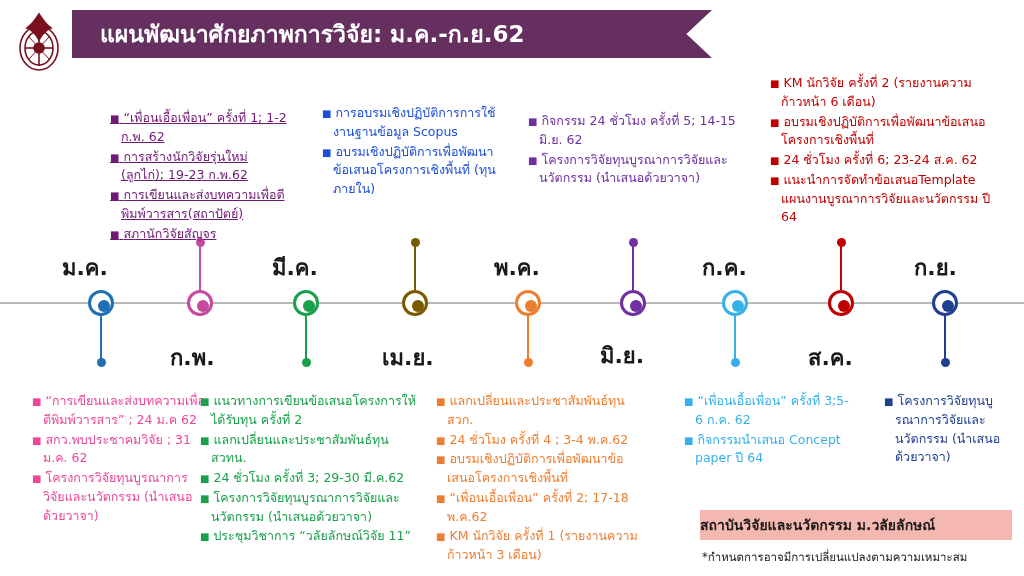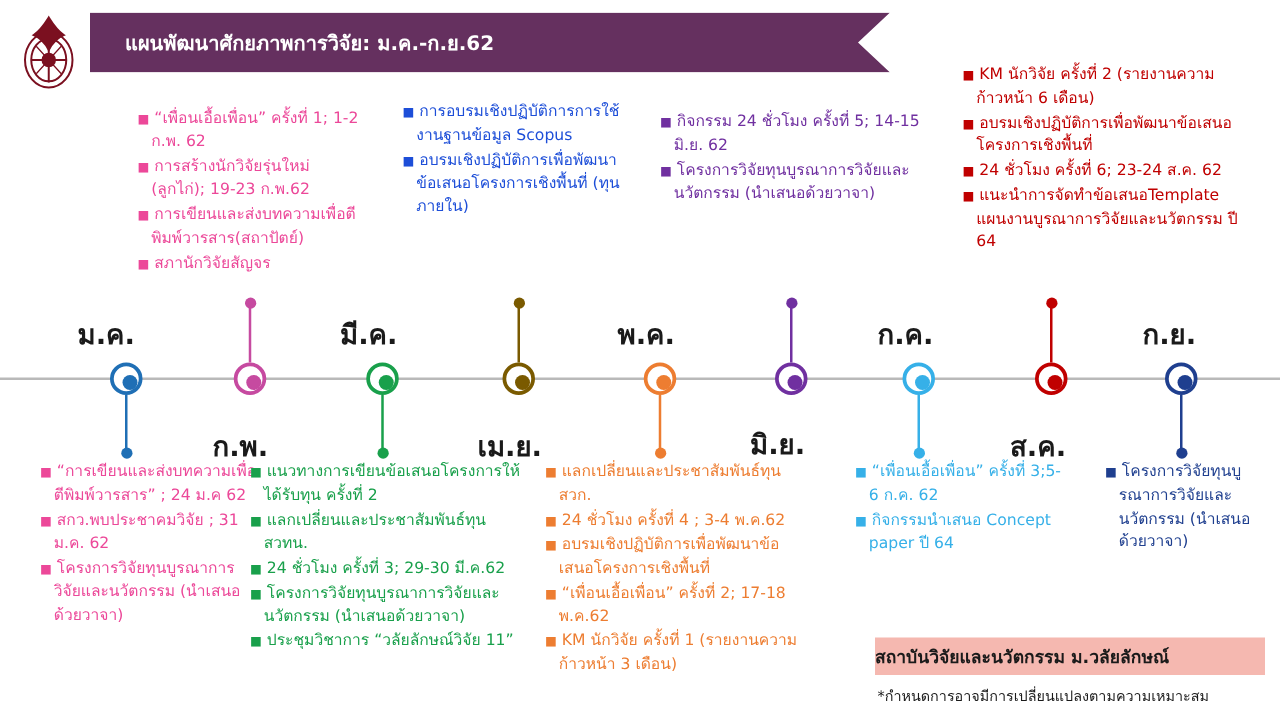--- a/index.html
+++ b/index.html
@@ -11,21 +11,21 @@
     overflow:hidden;
   }
   
   #header-banner{
     position:absolute;left:72px;top:10px;width:640px;height:48px;
     background:#65305f;
     display:flex;align-items:center;
     clip-path:polygon(0 0,100% 0,96% 50%,100% 100%,0 100%);
   }
   #header-title{
-    color:#ffffff;font-size:16px;font-weight:bold;margin-left:28px;
+    color:#ffffff;font-size:23px;font-weight:bold;margin-left:28px;
     letter-spacing:0px;white-space:nowrap;
   }
   #logo{
     position:absolute;left:8px;top:4px;width:62px;height:72px;
   }
   
   #timeline-axis{
     position:absolute;left:0;top:302px;width:1024px;height:2px;
     background:#b9b9b9;
   }
@@ -45,21 +45,21 @@
   .stem-dot{
     position:absolute;width:9px;height:9px;border-radius:50%;
     background:currentColor;left:-3.5px;
   }
   .month-label{
     position:absolute;font-size:22px;font-weight:bold;color:#1a1a1a;
     white-space:nowrap;
   }
   
   .block{
-    position:absolute;font-size:12.5px;line-height:1.5;
+    position:absolute;font-size:12.5px;line-height:1.5;margin-top:24px;
   }
   .block .li{
     margin-bottom:1px;
     text-indent:-11px;padding-left:11px;
   }
   .bullet{font-size:10px;}
   
   #footer-box{
     position:absolute;left:700px;top:510px;width:312px;height:30px;
     background:#f5b8b0;display:flex;align-items:center;justify-content:flex-start;
@@ -171,21 +171,21 @@
   <div class="stem-dot" style="left:8.5px;top:68px;"></div>
 </div>
 <div class="month-label" style="left:914px;top:250px;">ก.ย.</div>
 
 <div class="block" style="left:32px;top:368px;width:176px;color:#ec4899;">
   <div class="li"><span class="bullet">■</span> <span>“การเขียนและส่งบทความเพื่อตีพิมพ์วารสาร” ; 24 ม.ค 62</span></div>
   <div class="li"><span class="bullet">■</span> <span>สกว.พบประชาคมวิจัย ; 31 ม.ค. 62</span></div>
   <div class="li"><span class="bullet">■</span> <span>โครงการวิจัยทุนบูรณาการวิจัยและนวัตกรรม (นำเสนอด้วยวาจา)</span></div>
 </div>
 
-<div class="block" style="left:110px;top:85px;width:178px;color:#ec4899;">
+<div class="block" style="left:110px;top:85px;width:178px;color:#701a75;text-decoration:underline;">
   <div class="li"><span class="bullet">■</span> <span>“เพื่อนเอื้อเพื่อน” ครั้งที่ 1; 1-2 ก.พ. 62</span></div>
   <div class="li"><span class="bullet">■</span> <span>การสร้างนักวิจัยรุ่นใหม่ (ลูกไก่); 19-23 ก.พ.62</span></div>
   <div class="li"><span class="bullet">■</span> <span>การเขียนและส่งบทความเพื่อตีพิมพ์วารสาร(สถาปัตย์)</span></div>
   <div class="li"><span class="bullet">■</span> <span>สภานักวิจัยสัญจร</span></div>
 </div>
 
 <div class="block" style="left:200px;top:368px;width:216px;color:#19a04b;">
   <div class="li"><span class="bullet">■</span> <span>แนวทางการเขียนข้อเสนอโครงการให้ได้รับทุน ครั้งที่ 2</span></div>
   <div class="li"><span class="bullet">■</span> <span>แลกเปลี่ยนและประชาสัมพันธ์ทุน สวทน.</span></div>
   <div class="li"><span class="bullet">■</span> <span>24 ชั่วโมง ครั้งที่ 3; 29-30 มี.ค.62</span></div>

